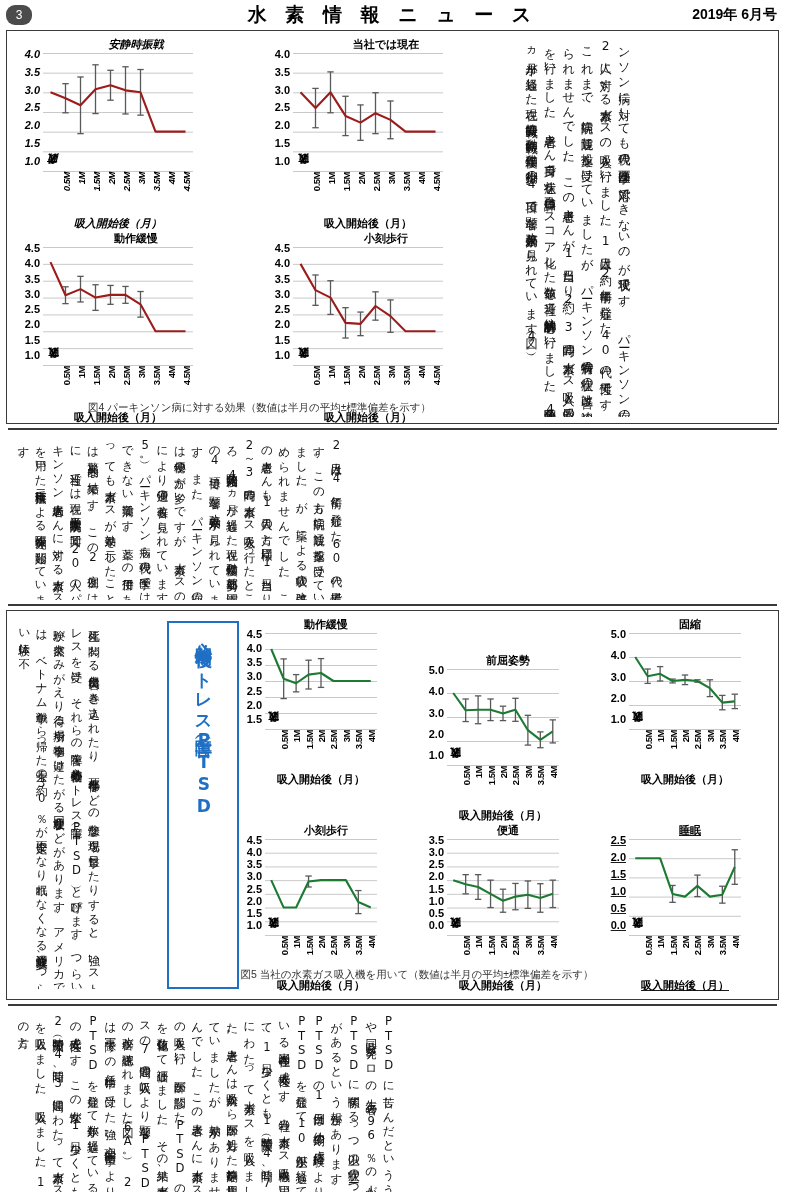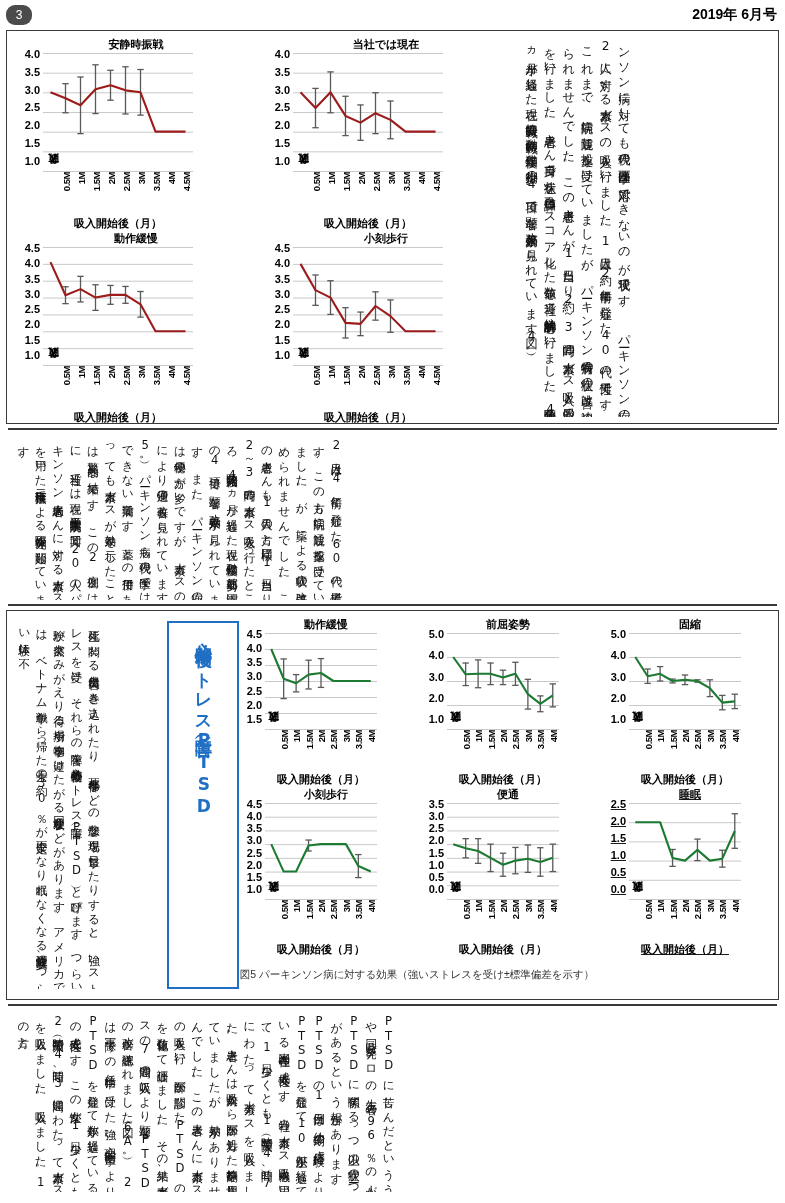--- a/index.html
+++ b/index.html
@@ -128,27 +128,28 @@
     position:absolute; left:8px; top:10px; width:148px; height:368px;
   }
 
   .charts5{ position:absolute; left:228px; top:6px; width:550px; }
 </style>
 </head>
 <body>
 
 <div class="page-header">
   <div class="page-num">3</div>
+  <div class="masthead">水 素 情 報 ニ ュ ー ス</div>
   <div class="issue">2019年 6月号</div>
 </div>
 
 <div class="frame" id="block-parkinson">
   <div class="charts4" id="charts-fig4">
       <div class="chartrow">
-        <div class="chart" style="width: 250px;">
+        <div class="chart" style="width: 250px; font-style: italic;">
           <div class="chart-title">安静時振戦</div>
           <div class="plotwrap">
             <div class="ylabels" style="height: 118px; width: 32px;">
               <span>4.0</span>
               <span>3.5</span>
               <span>3.0</span>
               <span>2.5</span>
               <span>2.0</span>
               <span>1.5</span>
               <span>1.0</span>
@@ -370,20 +371,21 @@
             <span style="left: 77.5px;">2.5M</span>
             <span style="left: 92.5px;">3M</span>
             <span style="left: 107.5px;">3.5M</span>
             <span style="left: 122.5px;">4M</span>
             <span style="left: 137.5px;">4.5M</span>
           </div>
           <div class="xaxis-title" style="margin-left: 32px; width: 150px;">吸入開始後（月）</div>
         </div>
       </div>
     </div>
+  <div class="fig-caption" id="cap4" style="left:0;top:370px;width:505px;">図4 パーキンソン病に対する効果（数値は半月の平均±標準偏差を示す）</div>
   <div id="pk-text">
     <div class="vtext">ンソン病に対しても現代の西洋医学は対応できないのが現状です。　パーキンソン病の方2人に対する水素ガスの吸入を行いました。1人目は約2年半前に発症した40代の男性です。これまで、病院に通院し投薬を受けていましたが、パーキンソン病特有の症状の改善は認められませんでした。この患者さんが1日当たり約2～3時間の水素ガス吸入と服薬の併用を行いました。患者さん自身で症状を自己評価しスコア化した数値を当社で統計学的解析を行いました。吸入開始後4ヵ月半が経過した現在、安静時振戦、動作時振戦、動作緩慢、小刻歩行の4項目で顕著な改善効果が見られています（図4）。</div>
   </div>
 </div>
 
 <div class="frame" id="block-text-mid">
   <div id="mid-text">
     <div class="vtext vtext-sm">2人目は4年前に発症した60代の男性です。この方も病院に通院し投薬を受けていました。が、薬による症状の改善は認められませんでした。この患者さんも1人目の方と同様に1日当たり約2～3時間の水素ガス吸入を行ったところ、吸入開始後4ヵ月が経過した現在、動作緩慢、前屈姿勢、固縮、小刻歩行の4項目で顕著な改善効果が見られています。また、パーキンソン病の方は便秘の方が多いですが、水素ガスの吸入により便通の改善も見られています（図5）。パーキンソン病も現代の医学では改善できない難病です。薬との併用であっても水素ガスが効果を示したことは驚異的な結果です。この2症例とは別に、当社では現在、順天堂大学病院と共同で20人のパーキンソン病患者さんに対する水素ガスを用いた二重盲検法による臨床研究を開始しています。</div>
   </div>
 </div>
@@ -440,21 +442,21 @@
             <span style="left: 26.1111px;">1M</span>
             <span style="left: 38.5556px;">1.5M</span>
             <span style="left: 51px;">2M</span>
             <span style="left: 63.4444px;">2.5M</span>
             <span style="left: 75.8889px;">3M</span>
             <span style="left: 88.3333px;">3.5M</span>
             <span style="left: 100.778px;">4M</span>
           </div>
           <div class="xaxis-title" style="margin-left: 30px; width: 112px;">吸入開始後（月）</div>
         </div>
-        <div class="chart" style="width: 182px;">
+        <div class="chart" style="width: 182px; margin-top: 36px;">
           <div class="chart-title">前屈姿勢</div>
           <div class="plotwrap">
             <div class="ylabels" style="height: 96px; width: 30px;">
               <span>5.0</span>
               <span>4.0</span>
               <span>3.0</span>
               <span>2.0</span>
               <span>1.0</span>
             </div>
             <div class="plot">
@@ -718,20 +720,20 @@
             <span style="left: 51px;">2M</span>
             <span style="left: 63.4444px;">2.5M</span>
             <span style="left: 75.8889px;">3M</span>
             <span style="left: 88.3333px;">3.5M</span>
             <span style="left: 100.778px;">4M</span>
           </div>
           <div class="xaxis-title" style="margin-left: 30px; width: 112px;">吸入開始後（月）</div>
         </div>
       </div>
     </div>
-  <div class="fig-caption" id="cap5" style="left:200px;top:357px;width:420px;">図5 パーキンソン病に対する効果（強いストレスを受け±標準偏差を示す）</div>
+  <div class="fig-caption" id="cap5" style="left:200px;top:357px;width:420px;">図5 当社の水素ガス吸入機を用いて（数値は半月の平均±標準偏差を示す）</div>
 </div>
 
 <div class="frame" id="block-text-bot">
   <div id="bot-text">
     <div class="vtext vtext-sm">PTSDに苦しんだというう報告や同時多発テロの生存者の96％の人がPTSDに関係するっつ以上の症状のーつ以上があるという報告があります。　PTSDの1例目は幼少期の虐待経験によりPTSDを発症して10年以上が経過している米国在住の成人女性です。当社の水素ガス吸入機を用いて、1日少なくとも1時間（最大で4時間）、7週間にわたって水素ガスを吸入しました。患者さんは吸入前から医師が処方した鎮静剤を常用していましたが、効果がありませんでした。この患者さんに水素ガスの吸入を行い、医師が問診したPTSDの症状を数値化して評価しました。その結果、水素ガスの7週間の吸入により顕著なPTSD症状の改善が確認されました（図6A）。　2例目は軍隊での任務中に受けた強い心理的衝撃によりPTSDを発症して数年が経過している米国在住の成人女性です。この女性が1日少なくとも2時間（最大で4時間）、3週間にわたって水素ガスを吸入しました。吸入しました。1例目の方と</div>
   </div>
 </div>
 
 </body></html>

